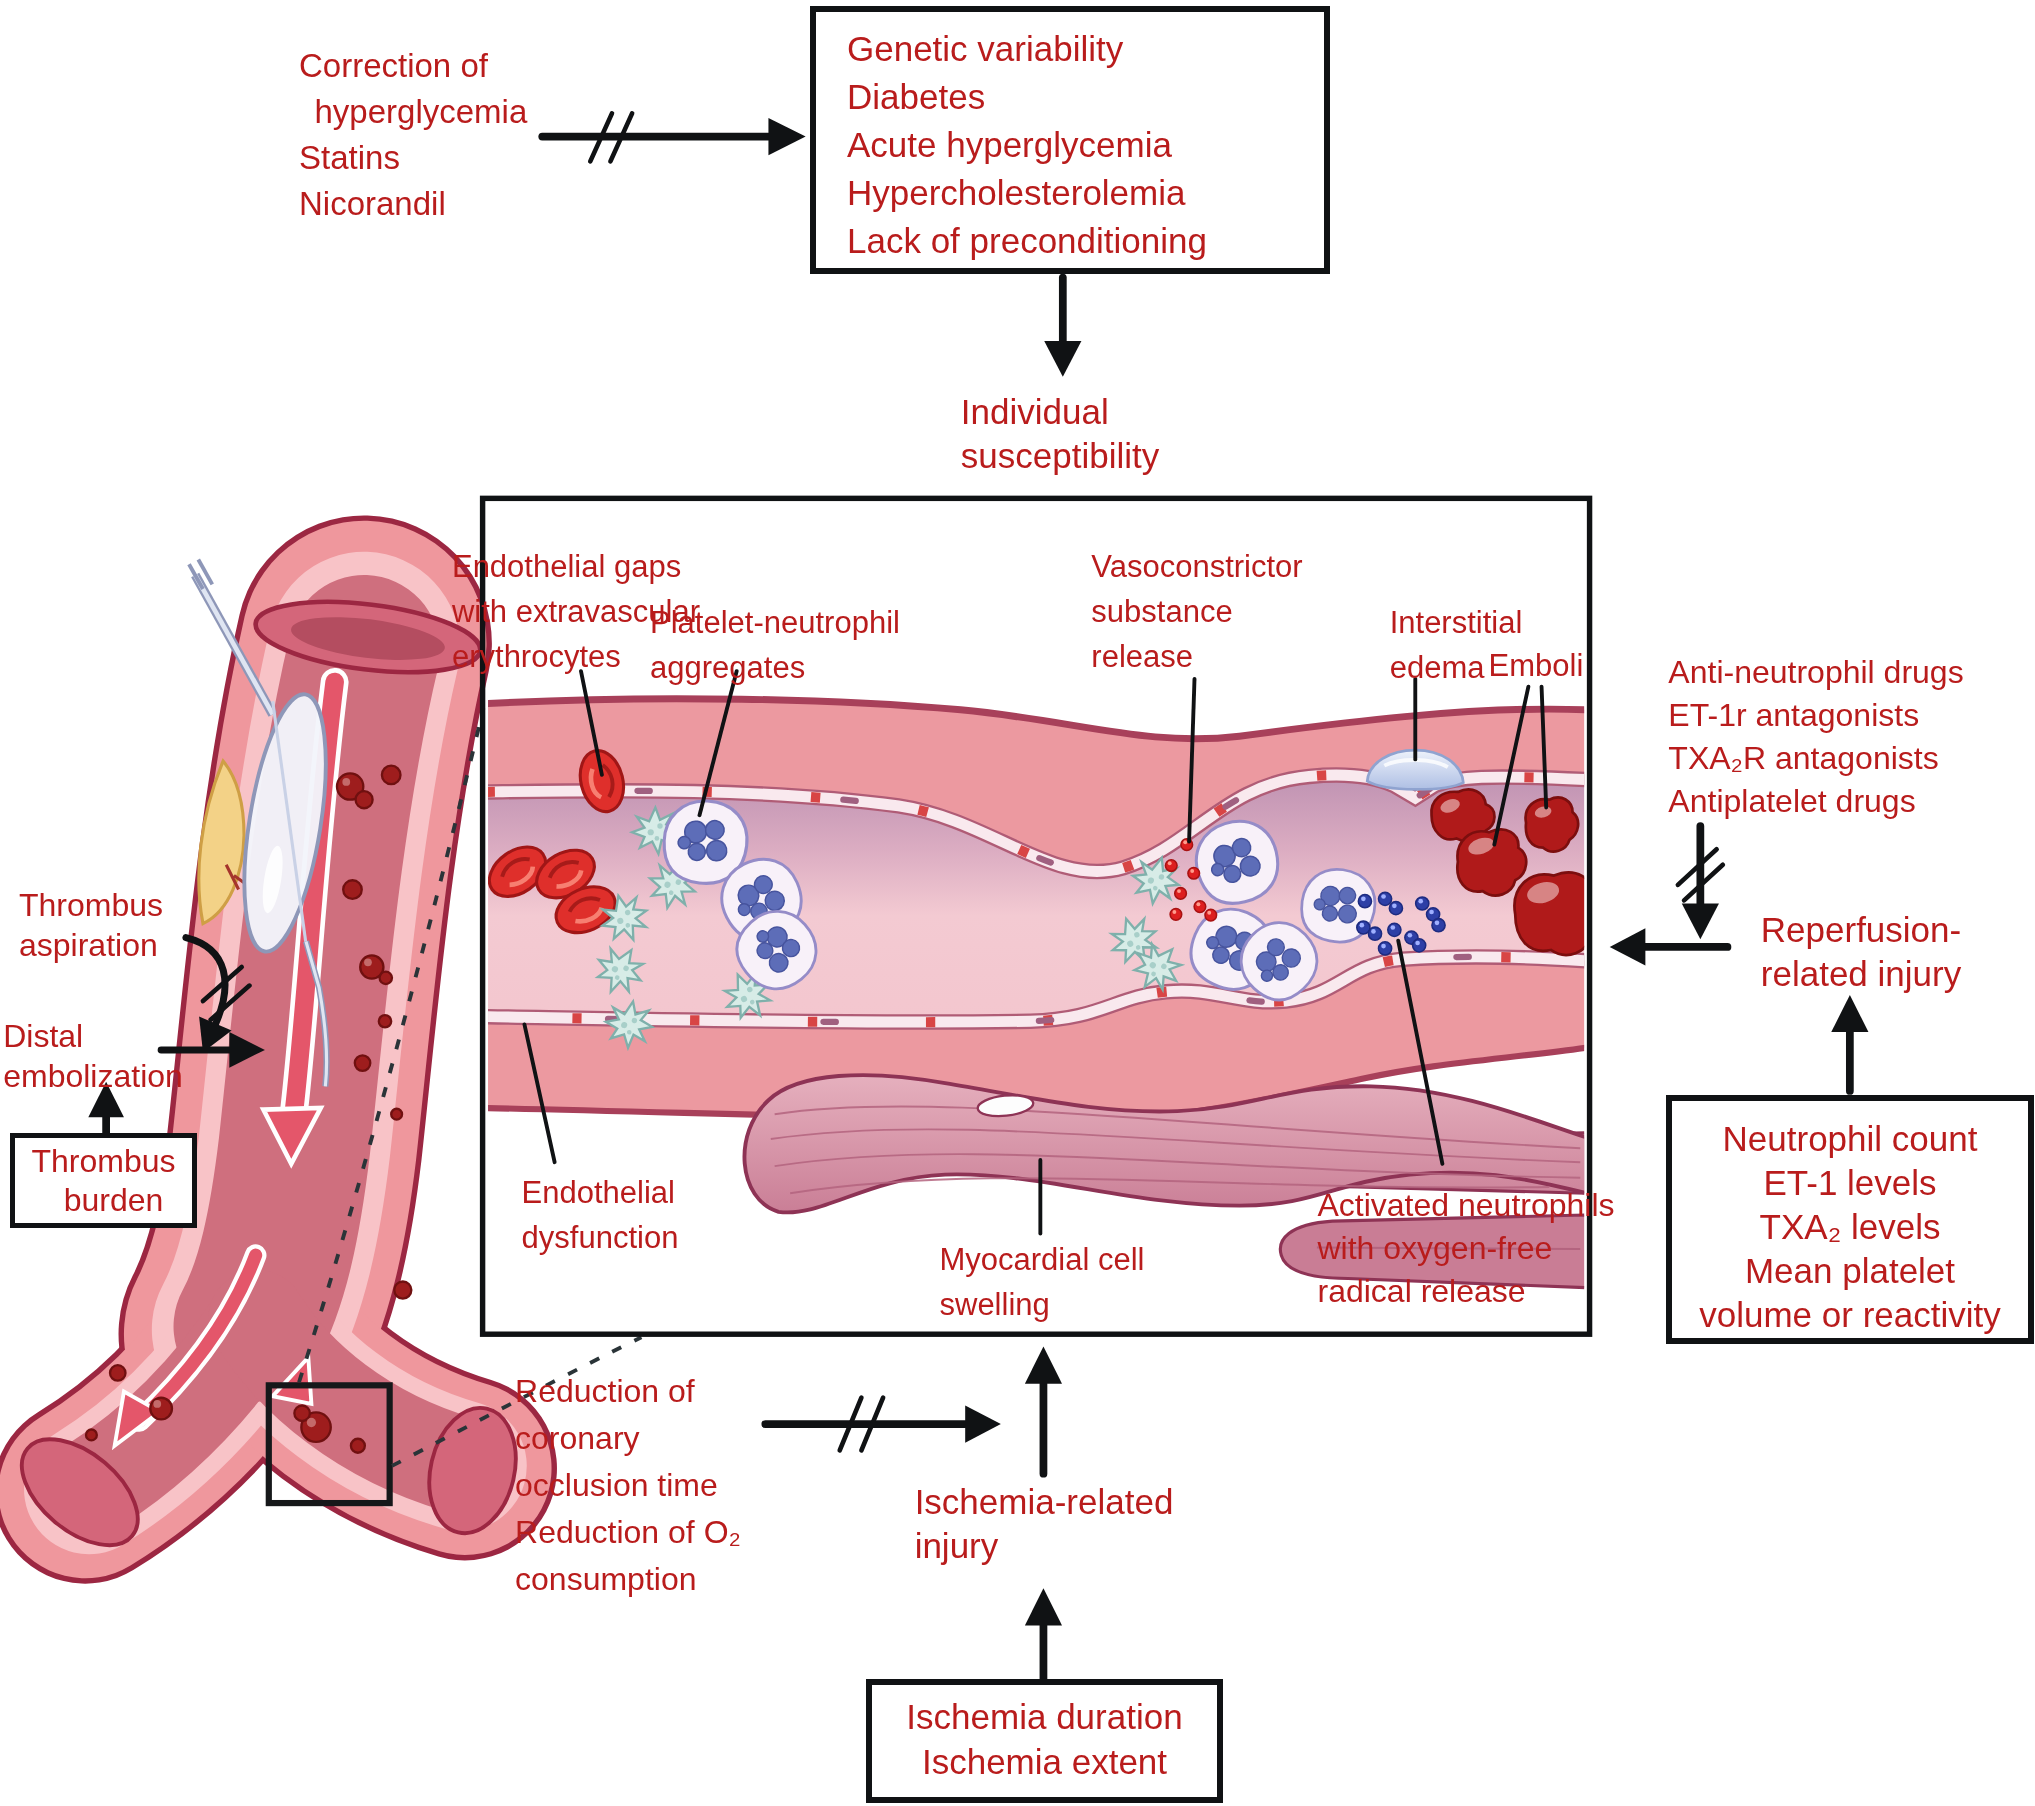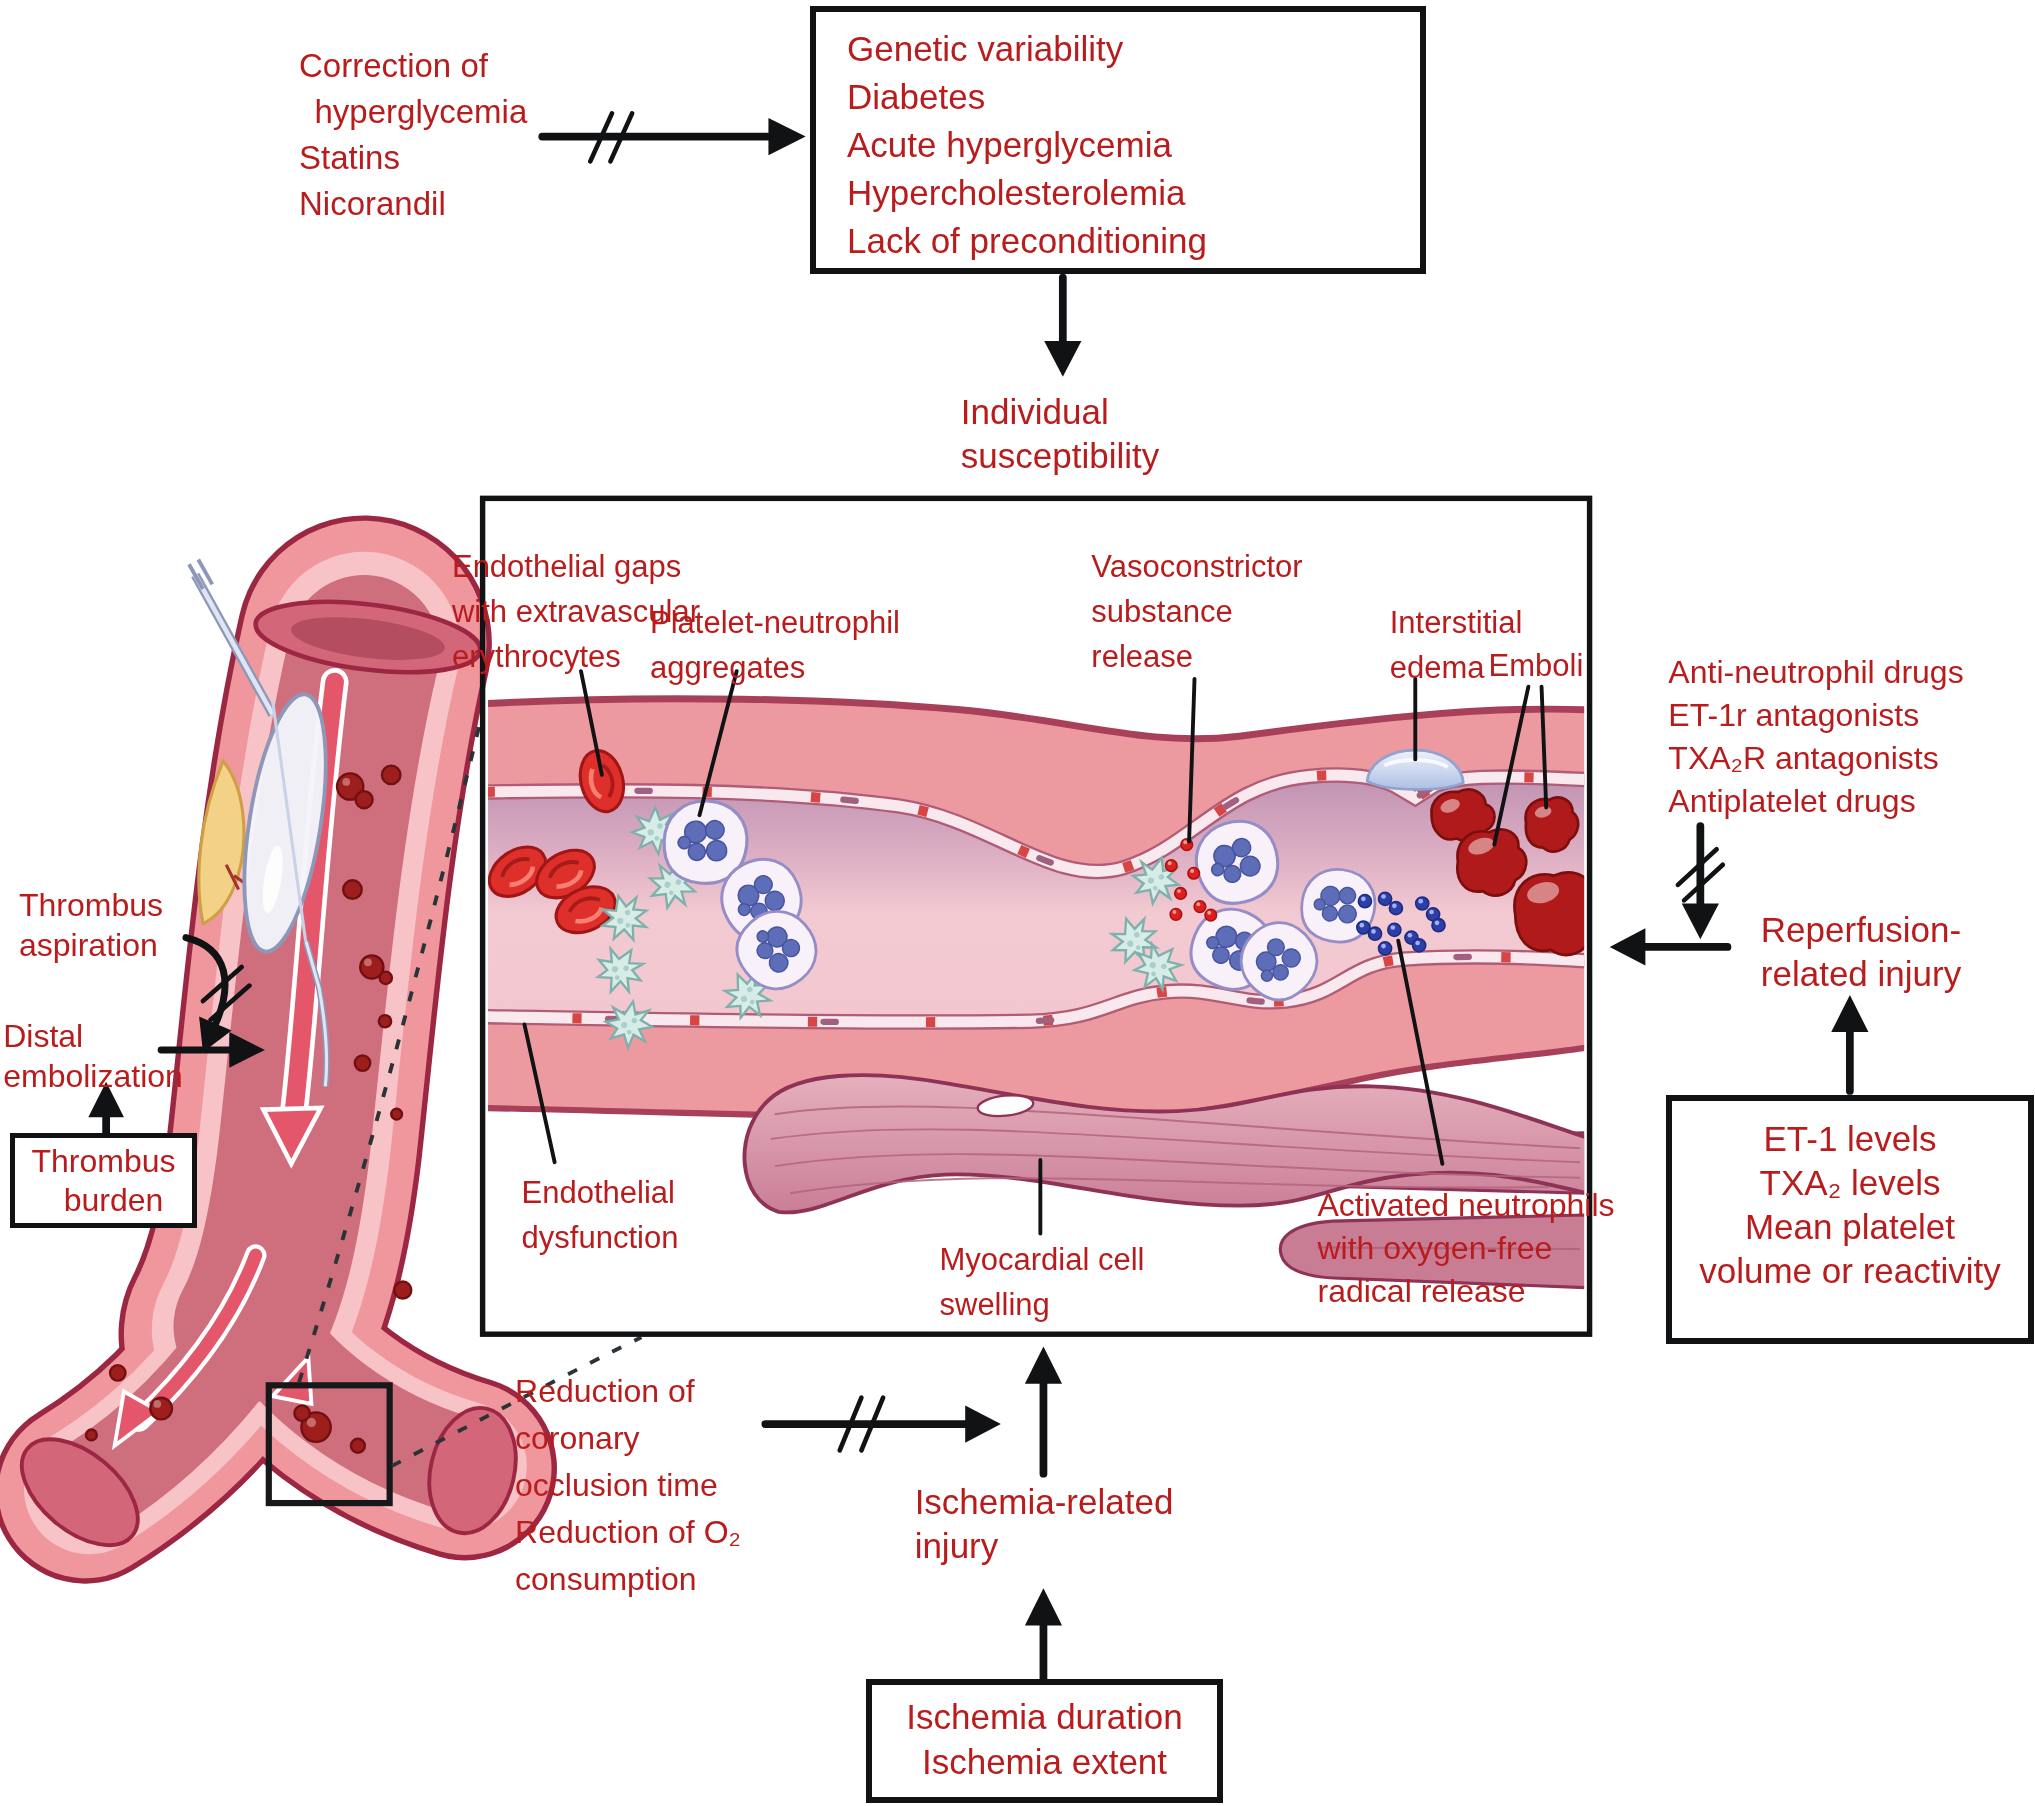--- a/index.html
+++ b/index.html
@@ -363,21 +363,21 @@
   </g>
 </svg>
 
 <div class="lbl f42" style="left:299px;top:43px;">
   <div>Correction of</div>
   <div class="ind">hyperglycemia</div>
   <div>Statins</div>
   <div>Nicorandil</div>
 </div>
 
-<div class="box" style="left:810px;top:6.2px;width:616px;height:268px;padding:12.4px 0 0 31px;">
+<div class="box" style="left:810px;top:6.2px;width:520px;height:268px;padding:12.4px 0 0 31px;">
   <div class="bl">Genetic variability</div>
   <div class="bl">Diabetes</div>
   <div class="bl">Acute hyperglycemia</div>
   <div class="bl">Hypercholesterolemia</div>
   <div class="bl">Lack of preconditioning</div>
 </div>
 
 <div class="lbl f45 ctr" style="left:1060px;top:390px;">
   <div>Individual</div>
   <div>susceptibility</div>
@@ -431,20 +431,21 @@
   <div>TXA₂R antagonists</div>
   <div>Antiplatelet drugs</div>
 </div>
 
 <div class="lbl f45 ctr" style="left:1861px;top:908px;">
   <div>Reperfusion-</div>
   <div>related injury</div>
 </div>
 
 <div class="box tc" style="left:1666px;top:1095px;width:368px;height:249px;padding-top:15.5px;">
+  <div class="bl" style="line-height:44px;">Neutrophil count</div>
   <div class="bl" style="line-height:44px;">ET-1 levels</div>
   <div class="bl" style="line-height:44px;">TXA₂ levels</div>
   <div class="bl" style="line-height:44px;">Mean platelet</div>
   <div class="bl" style="line-height:44px;">volume or reactivity</div>
 </div>
 
 <div class="lbl ctr f41 lh52" style="left:91px;top:885px;">
   <div>Thrombus</div>
   <div>aspiration</div>
 </div>

